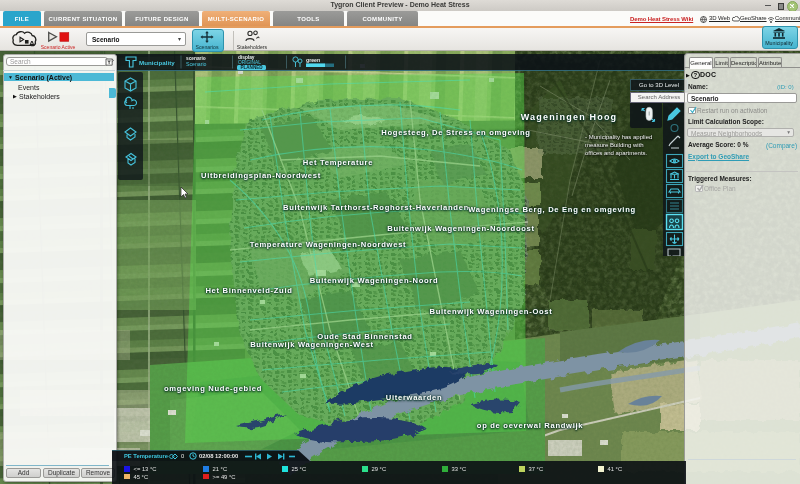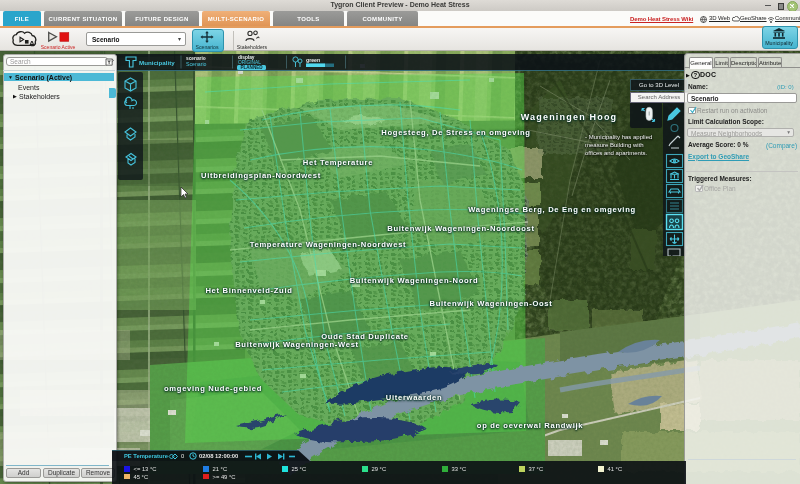--- a/index.html
+++ b/index.html
@@ -306,28 +306,29 @@
   <div class="abs" style="left:630px;top:46px;width:56px;height:9px;background:#f4f4f2;border:1px solid #667;font-size:6px;color:#666;text-align:center;line-height:9px;">Search Address</div>
 
   
   <div class="abs note" style="left:585px;top:88px;">- Municipality has applied<br>measure Building with<br>offices and apartments.</div>
 
   
   <div class="abs mlab" style="left:569px;top:66px;font-size:9px;letter-spacing:1.2px;">Wageningen Hoog</div>
   <div class="abs mlab" style="left:456px;top:82px;">Hogesteeg, De Stress en omgeving</div>
   <div class="abs mlab" style="left:338px;top:112px;">Het Temperature</div>
   <div class="abs mlab" style="left:261px;top:125px;">Uitbreidingsplan-Noordwest</div>
+  <div class="abs mlab" style="left:376px;top:157px;">Buitenwijk Tarthorst-Roghorst-Haverlanden</div>
   <div class="abs mlab" style="left:546px;top:159px;margin-left:6px;">Wageningse Berg, De Eng en omgeving</div>
   <div class="abs mlab" style="left:461px;top:178px;">Buitenwijk Wageningen-Noordoost</div>
   <div class="abs mlab" style="left:328px;top:194px;">Temperature Wageningen-Noordwest</div>
-  <div class="abs mlab" style="left:374px;top:230px;margin-left:40px;">Buitenwijk Wageningen-Noord</div>
+  <div class="abs mlab" style="left:374px;top:230px;">Buitenwijk Wageningen-Noord</div>
   <div class="abs mlab" style="left:249px;top:240px;">Het Binnenveld-Zuid</div>
-  <div class="abs mlab" style="left:491px;top:253px;">Buitenwijk Wageningen-Oost</div>
-  <div class="abs mlab" style="left:365px;top:286px;">Oude Stad Duplicate</div>
-  <div class="abs mlab" style="left:281px;top:294px;padding-left:32px;">Buitenwijk Wageningen-West</div>
+  <div class="abs mlab" style="left:491px;top:261px;">Buitenwijk Wageningen-Oost</div>
+  <div class="abs mlab" style="left:365px;top:286px;">Oude Stad Binnenstad</div>
+  <div class="abs mlab" style="left:296px;top:294px;padding-left:32px;">Buitenwijk Wageningen-West</div>
   <div class="abs mlab" style="left:213px;top:338px;">omgeving Nude-gebied</div>
   <div class="abs mlab" style="left:414px;top:347px;">Uiterwaarden</div>
   <div class="abs mlab" style="left:530px;top:375px;">op de oeverwal Randwijk</div>
 
   
   <svg class="abs" style="left:180px;top:140px;" width="9" height="13" viewBox="0 0 9 13">
     <path d="M1 1 L1 11 L3.5 8.5 L5 12 L6.5 11.3 L5 8 L8 8 Z" fill="#fff" stroke="#222" stroke-width=".7"></path>
   </svg>
   </div>
 

